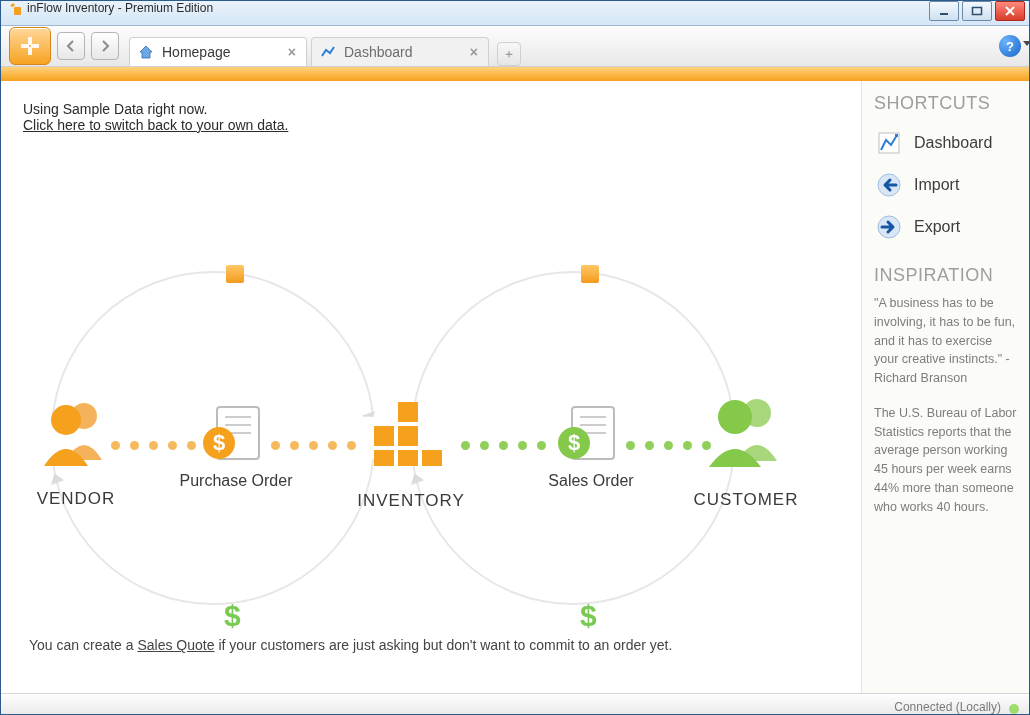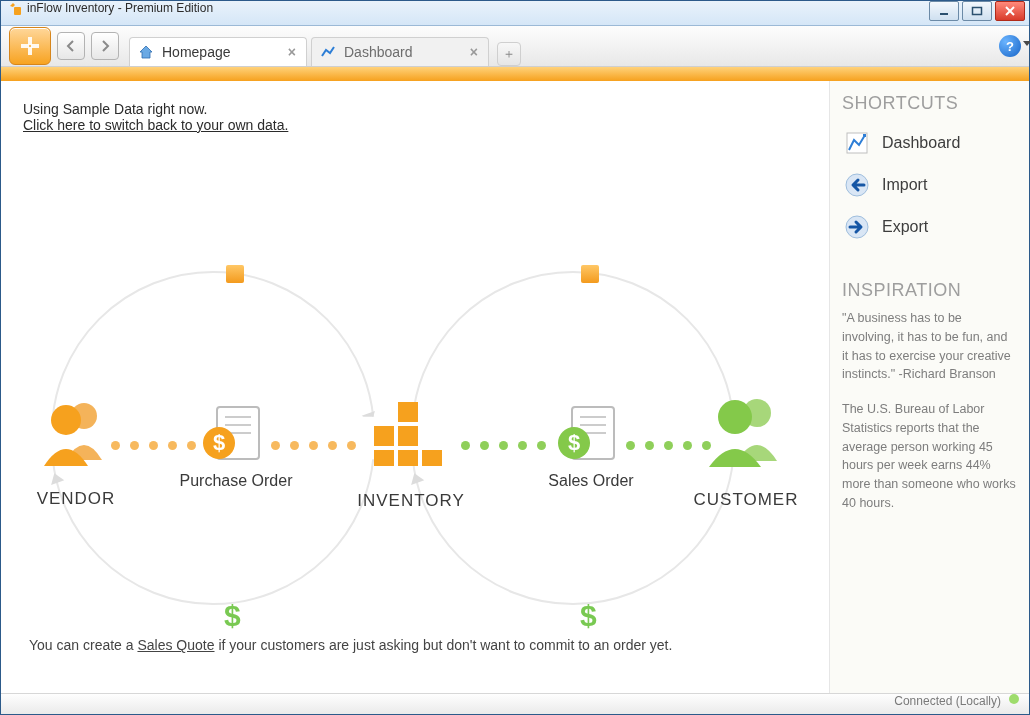--- a/index.html
+++ b/index.html
@@ -23,21 +23,21 @@
   .tab .tabicon{width:16px;height:16px;display:inline-block}
   .tab .tabclose{margin-left:auto;color:#9a9a9a;font-weight:bold;font-size:14px;padding:0 2px}
   .addtab{width:22px;height:22px;border:1px solid #cfcfcf;border-radius:4px;background:linear-gradient(#f7f7f7,#e6e6e6);display:flex;align-items:center;justify-content:center;color:#888;margin-left:4px}
   .help{margin-left:auto;width:22px;height:22px;border-radius:11px;background:radial-gradient(circle at 30% 30%,#6ab4ff,#1764c7);color:#fff;display:flex;align-items:center;justify-content:center;font-weight:bold;cursor:pointer;position:relative}
   .help .drop{position:absolute;right:-10px;top:6px;border-left:4px solid transparent;border-right:4px solid transparent;border-top:5px solid #4a4a4a}
   
   .ribbon{height:14px;background:linear-gradient(#ffd27a,#f6a11e)}
   
   .content{flex:1;display:flex;min-height:0}
   .main{flex:1;position:relative;background:#fff;padding:20px 22px 0 22px;overflow:hidden}
-  .side{width:200px;border-left:1px solid #e6e6e6;background:#fbfbf7;padding:12px 12px 8px 12px;box-sizing:border-box;display:flex;flex-direction:column;gap:32px;overflow:hidden}
+  .side{width:168px;border-left:1px solid #e6e6e6;background:#fbfbf7;padding:12px 12px 8px 12px;box-sizing:border-box;display:flex;flex-direction:column;gap:17px;overflow:hidden}
   .side h3{margin:0 0 8px 0;font-weight:normal;font-size:18px;color:#9e9e9e;letter-spacing:.5px}
   .shortcut{display:flex;align-items:center;gap:12px;padding:8px 2px;font-size:16px;color:#3d3d3d;cursor:pointer}
   .shortcut .sicon{width:26px;height:26px;display:flex;align-items:center;justify-content:center}
   .insp{font-size:12.5px;color:#7d7d7d;line-height:1.5}
   .insp p{margin:0 0 16px 0}
   
   .notice1{font-size:14px;color:#2b2b2b}
   .notice1 .link{text-decoration:underline;cursor:pointer;color:#2b2b2b}
   .bottomhint{position:absolute;left:28px;bottom:40px;font-size:14px;color:#444}
   .bottomhint .link{text-decoration:underline;cursor:pointer}
@@ -51,21 +51,21 @@
   .dots{position:absolute;top:200px;display:flex;gap:10px}
   .dots span{width:9px;height:9px;border-radius:50%}
   
   .arc{position:absolute;border:2px solid #e7e7e7;border-radius:50%;width:320px;height:320px}
   .arc.flipmask-top{clip-path:inset(0 0 55% 0)}
   .arc.flipmask-bot{clip-path:inset(55% 0 0 0)}
   .arc .arrowhead{width:0;height:0;border-left:7px solid transparent;border-right:7px solid transparent;border-top:10px solid #dcdcdc;position:absolute}
   .topsquare{width:18px;height:18px;background:linear-gradient(#ffc766,#f39a1d);position:absolute;border-radius:2px}
   .botdollar{position:absolute;font-size:30px;font-weight:bold;color:#79c952}
   
-  .statusbar{height:20px;background:linear-gradient(#fefefe,#eaeaea);border-top:1px solid #d7d7d7;display:flex;align-items:flex-start;justify-content:flex-end;padding:0 10px;font-size:12px;color:#7a7a7a;gap:8px}
+  .statusbar{height:20px;background:linear-gradient(#fefefe,#eaeaea);border-top:1px solid #d7d7d7;display:flex;align-items:flex-end;justify-content:flex-end;padding:0 10px;font-size:12px;color:#7a7a7a;gap:8px}
   .statusdot{width:10px;height:10px;border-radius:5px;background:#9edc6c}
 </style>
 </head>
 <body>
 
 <div class="window">
 
   <div class="titlebar">
     <span class="appicon">
       <svg width="16" height="16" viewBox="0 0 16 16">

